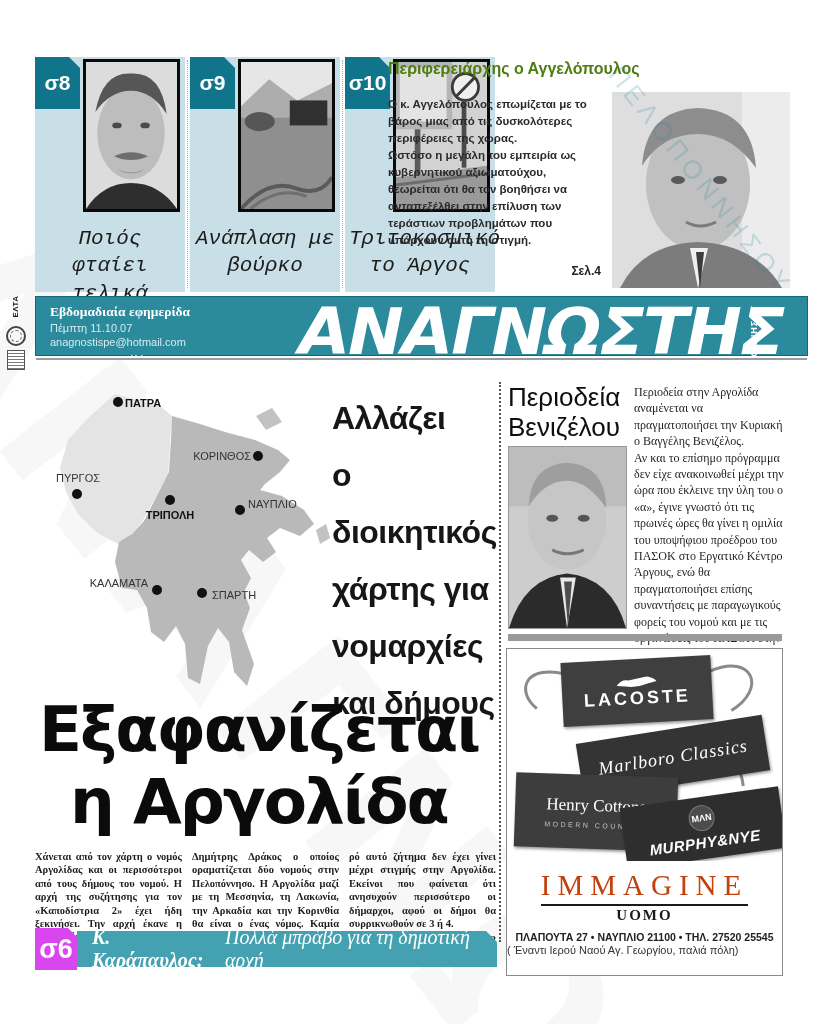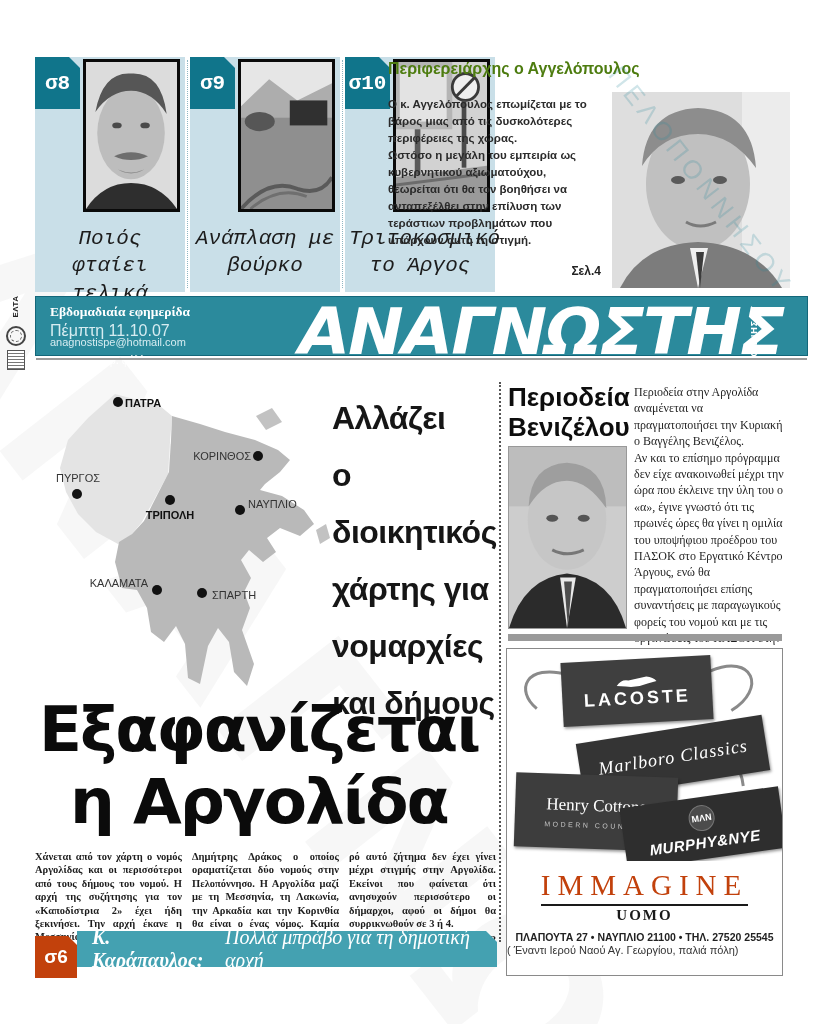--- a/index.html
+++ b/index.html
@@ -11,21 +11,21 @@
   .wm-main { position:absolute; left:-80px; top:300px; width:1200px; font-size:210px; font-weight:bold;
     color:rgba(90,90,90,0.05); transform:rotate(52deg); transform-origin:180px 60px; letter-spacing:8px;
     pointer-events:none; z-index:0; font-family:"DejaVu Sans", sans-serif; }
   .wm-photo { position:absolute; left:560px; top:165px; font-size:26px; letter-spacing:5px;
     color:rgba(43,138,156,0.22); transform:rotate(52deg); z-index:5; pointer-events:none; }
 
   
   .teaser { position:absolute; top:57px; width:150px; height:235px; background:#c9dfe8; z-index:2; }
   .teaser .tag { position:absolute; left:0; top:0; width:45px; height:52px; background:#10758b; color:#fff;
     font-size:21px; font-weight:bold; display:flex; align-items:center; justify-content:center;
-    clip-path:polygon(0 0, calc(100% - 11px) 0, 100% 11px, 100% 100%, 0 100%);font-family:Liberation Mono, monospace; }
+    clip-path:polygon(0 0, calc(100% - 11px) 0, 100% 11px, 100% 100%, 0 100%); }
   .teaser .photo { position:absolute; left:48px; top:2px; width:97px; height:153px; border:3px solid #0a0a0a; background:#cfcfcf; }
   .teaser .photo svg { display:block; width:100%; height:100%; }
   .teaser .cap { position:absolute; left:4px; right:4px; top:168px; text-align:center;
     font-family:Liberation Mono, monospace; font-style:italic; font-size:21px; line-height:1.3; color:#1c1c1c; }
   .tsep { position:absolute; top:60px; height:228px; border-left:1px dotted #8fb6c2; z-index:2; }
 
   
   .top-headline { position:absolute; left:388px; top:60px; width:425px; font-size:16px; font-weight:bold; color:#4d7c0f; z-index:2; }
   .top-body { position:absolute; left:388px; top:96px; width:213px; font-size:11.5px; font-weight:bold;
     line-height:17px; color:#2a2a2a; z-index:2; }
@@ -40,21 +40,21 @@
     font-size:8px; font-weight:bold; color:#222; letter-spacing:0.5px; }
   .postal .stamp { position:absolute; top:30px; left:4px; width:20px; height:20px; border:2px solid #444; border-radius:50%; }
   .postal .stamp::after { content:""; position:absolute; inset:2px; border:1px dashed #666; border-radius:50%; }
   .postal .barcode { position:absolute; top:54px; left:5px; width:18px; height:20px; border:1px solid #555;
     background:repeating-linear-gradient(#fff 0 2px, #777 2px 3px); }
   .banner { position:absolute; left:35px; top:296px; width:773px; height:60px; background:#2b8a9c;
     border:1px solid #14677a; z-index:2; }
   .banner::after { content:""; position:absolute; left:0; right:0; bottom:-5px; height:2px; background:#9b9b9b; }
   .banner .weekly { position:absolute; left:14px; top:7px; font-family:"Liberation Serif", serif;
     font-weight:bold; font-size:13.5px; color:#fff; }
-  .banner .date   { position:absolute; left:14px; top:25px; font-size:16px; color:#d6ecf1; }
+  .banner .date   { position:absolute; left:14px; top:25px; font-size:11px; color:#d6ecf1; }
   .banner .email  { position:absolute; left:14px; top:39px; font-size:11px; color:#d6ecf1; }
   .banner .issue  { position:absolute; left:14px; top:56px; font-size:12px; color:#fff; font-family:"Liberation Serif", serif; }
   .banner .title  { position:absolute; left:212px; top:-4px; width:586px; text-align:center;
     font-family:"DejaVu Sans", sans-serif; font-weight:bold; font-style:italic;
     font-size:64px; line-height:78px; color:#fff; letter-spacing:-2px; transform:scaleX(1.04); white-space:nowrap; }
   .banner .region { position:absolute; right:58px; top:8px; font-size:9px; color:#fff; letter-spacing:1px;
     transform:rotate(-90deg) ; transform-origin:right top; font-weight:bold; }
 
   
   .map { position:absolute; left:20px; top:382px; width:310px; height:330px; z-index:2; }
@@ -63,21 +63,21 @@
 
   
   .mid-head { position:absolute; left:332px; top:390px; width:170px; z-index:2; }
   .mid-head div { font-size:32px; line-height:57px; color:#161616; font-weight:600; letter-spacing:-0.5px; }
 
   
   .vdots { position:absolute; left:499px; top:382px; height:560px; border-left:2px dotted #555; z-index:2; }
 
   
   .ven-head { position:absolute; left:508px; top:382px; width:125px; font-size:26px; line-height:30px;
-    font-weight:bold; color:#0d0d0d; z-index:2; }
+    font-weight:normal; color:#0d0d0d; z-index:2; }
   .ven-photo { position:absolute; left:508px; top:446px; width:119px; height:183px; border:1px solid #999; background:#c9c9c9; z-index:2; }
   .ven-photo svg { display:block; width:100%; height:100%; }
   .ven-body { position:absolute; left:634px; top:384px; width:150px; font-family:"Liberation Serif", serif;
     font-size:12px; line-height:16.4px; color:#1f1f1f; z-index:2; }
   .ven-body p { margin:0; }
   .graybar { position:absolute; left:508px; top:634px; width:274px; height:7px; background:#9a9a9a; z-index:2; }
 
   
   .ad { position:absolute; left:506px; top:648px; width:277px; height:328px; border:1px solid #8a8a8a; background:#fff; z-index:2; }
   .ad .tags { position:relative; width:100%; height:212px; overflow:hidden; }
@@ -105,23 +105,23 @@
   
   .main-head { position:absolute; left:18px; top:694px; width:482px; text-align:center; z-index:2;
     font-family:"DejaVu Sans", sans-serif; font-weight:bold; color:#0b0b0b; }
   .main-head div { font-size:63px; line-height:72px; letter-spacing:-2px; }
   .main-cols { position:absolute; left:35px; top:850px; width:463px; display:flex; gap:10px; z-index:2; }
   .main-cols .col { width:147px; font-family:"Liberation Serif", serif; font-weight:600; font-size:10.5px;
     line-height:13.4px; color:#1d1d1d; text-align:justify; }
   .main-pageref { text-align:right; font-weight:bold; font-size:11px; margin-top:3px; font-family:"Liberation Serif", serif; }
 
   
-  .strip-tag { position:absolute; left:35px; top:928px; width:42px; height:42px; background:#c2410c; color:#fff;
-    font-size:19px; font-weight:bold; display:flex; align-items:center; justify-content:center; z-index:3;
-    clip-path:polygon(0 0, calc(100% - 9px) 0, 100% 9px, 100% 100%, 0 100%);margin-top:8px; }
+  .strip-tag { position:absolute; left:35px; top:928px; width:42px; height:42px; background:#d946ef; color:#fff;
+    font-size:27px; font-weight:bold; display:flex; align-items:center; justify-content:center; z-index:3;
+    clip-path:polygon(0 0, calc(100% - 9px) 0, 100% 9px, 100% 100%, 0 100%); }
   .strip-bar { position:absolute; left:77px; top:931px; width:420px; height:36px; background:#44a1b1; z-index:2;
     clip-path:polygon(0 0, calc(100% - 11px) 0, 100% 11px, 100% 100%, 0 100%);
     display:flex; align-items:center; padding-left:15px; color:#fff;
     font-family:"Liberation Serif", serif; font-style:italic; font-size:20px; }
   .strip-bar .lead { font-weight:bold; margin-right:6px; }
 </style>
 </head>
 <body>
 
 <div id="page">

